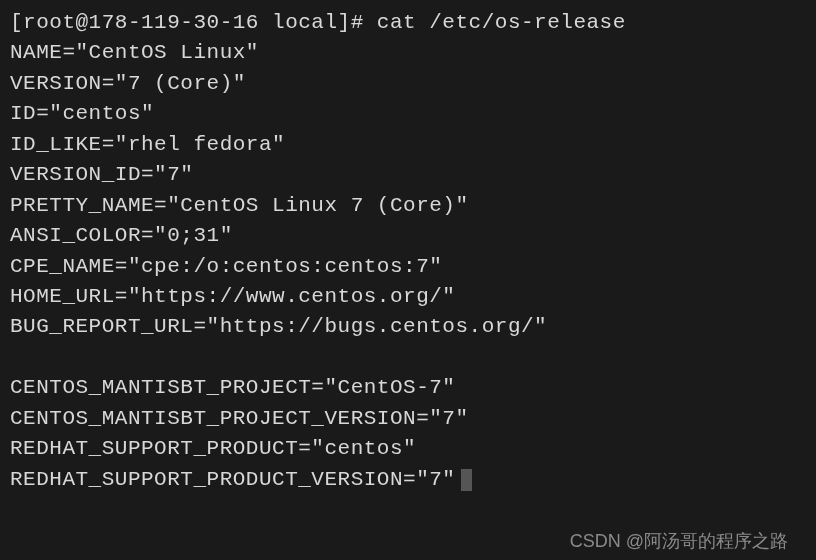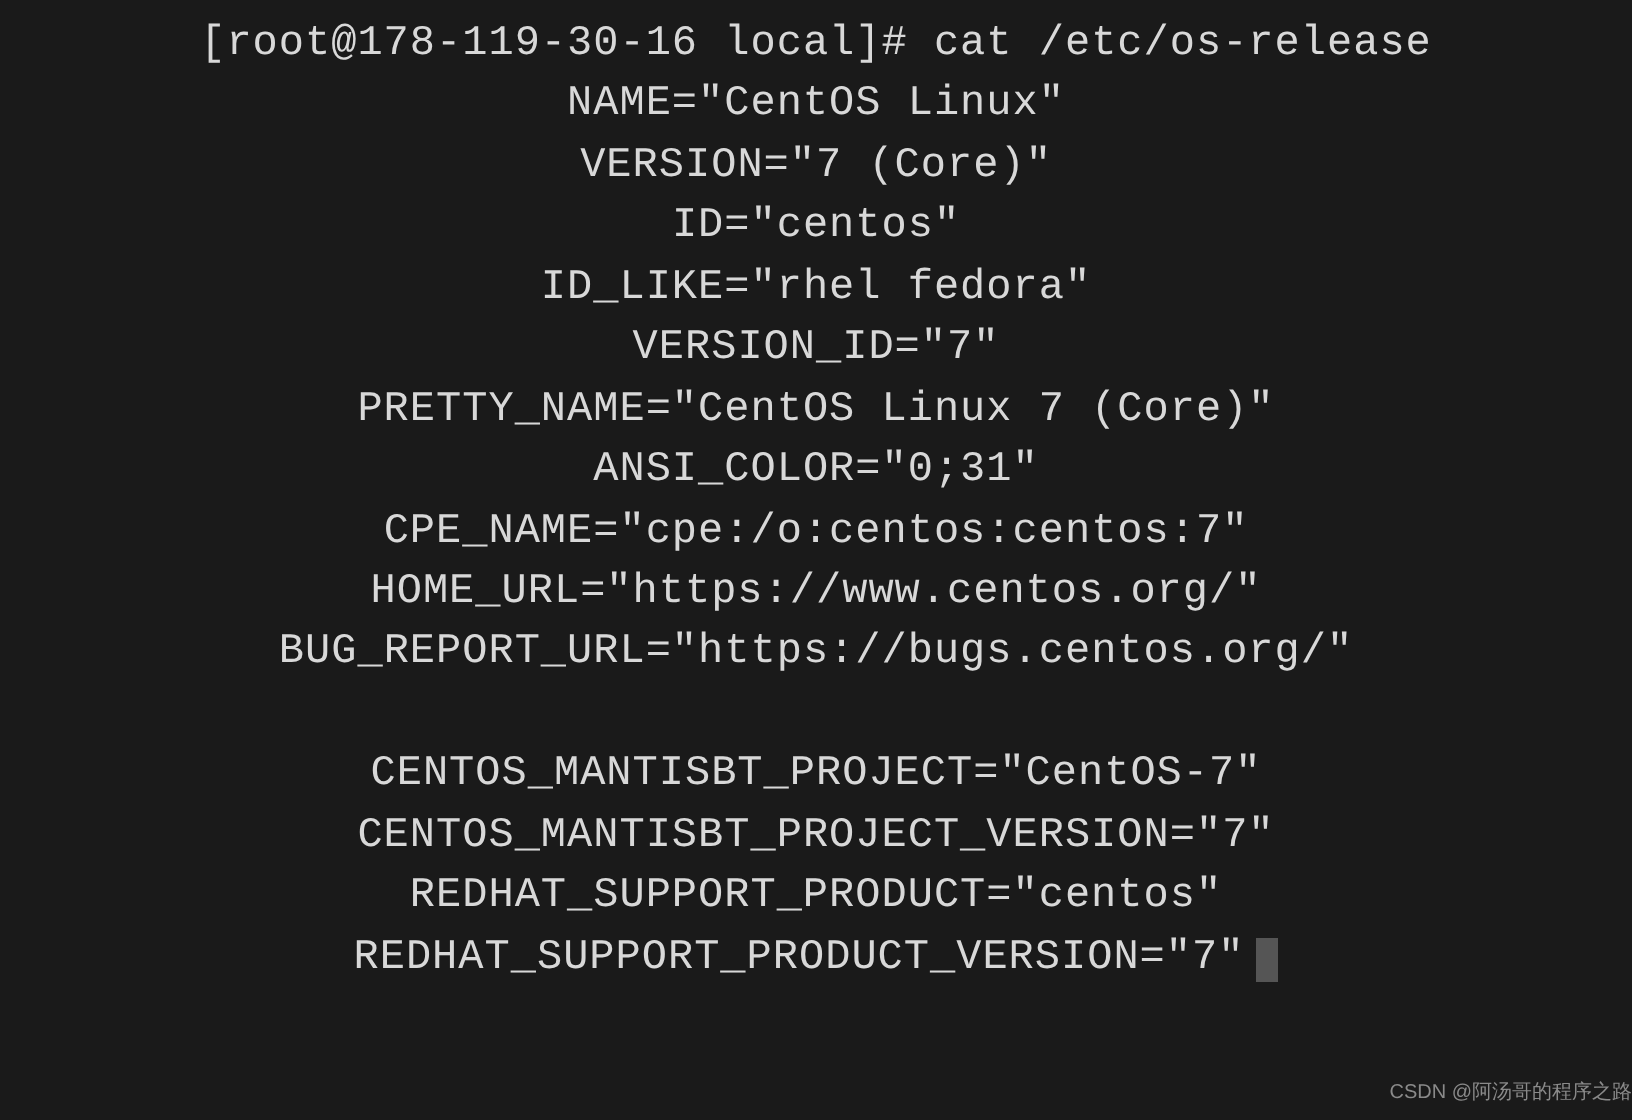--- a/index.html
+++ b/index.html
@@ -16,39 +16,38 @@
       padding: 8px 10px;
       width: 816px;
       height: 560px;
       overflow: hidden;
       position: relative;
       letter-spacing: 0.5px;
     }
     .terminal-line {
       white-space: pre;
       display: block;
-      text-align: center;
     }
     .blank-line {
       height: 1.45em;
     }
     .cursor {
       display: inline-block;
       width: 11px;
       height: 22px;
       background-color: #555555;
       vertical-align: text-bottom;
       margin-left: 6px;
     }
     .watermark {
       position: absolute;
       bottom: 6px;
-      right: 0;
+      right: 28px;
       color: #8a8a8a;
-      font-size: 10px;
+      font-size: 18px;
       font-family: sans-serif;
       letter-spacing: 0;
     }
   </style>
 </head>
 <body>
 
 <div>
   <div class="terminal-line"><span>[root@178-119-30-16 local]# </span><span>cat /etc/os-release</span></div>
   <div class="terminal-line">NAME="CentOS Linux"</div>

